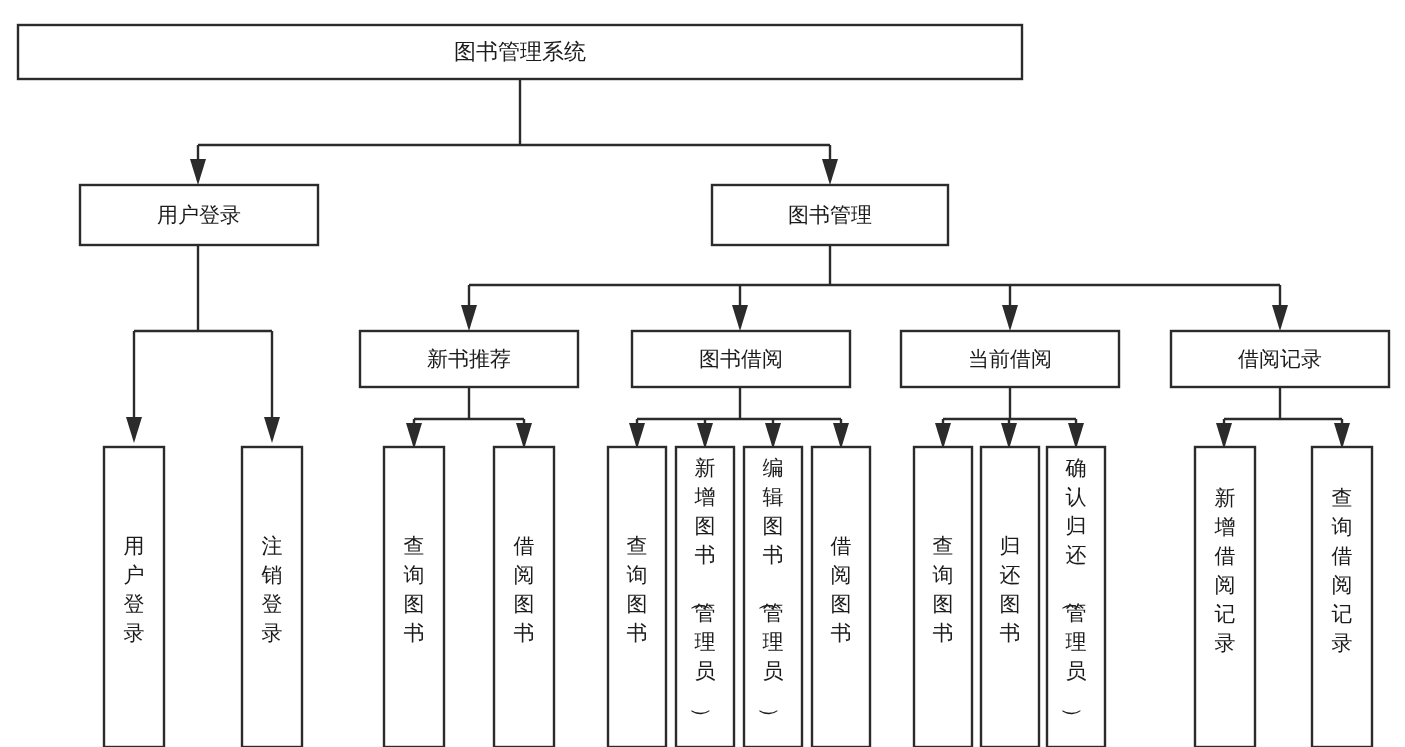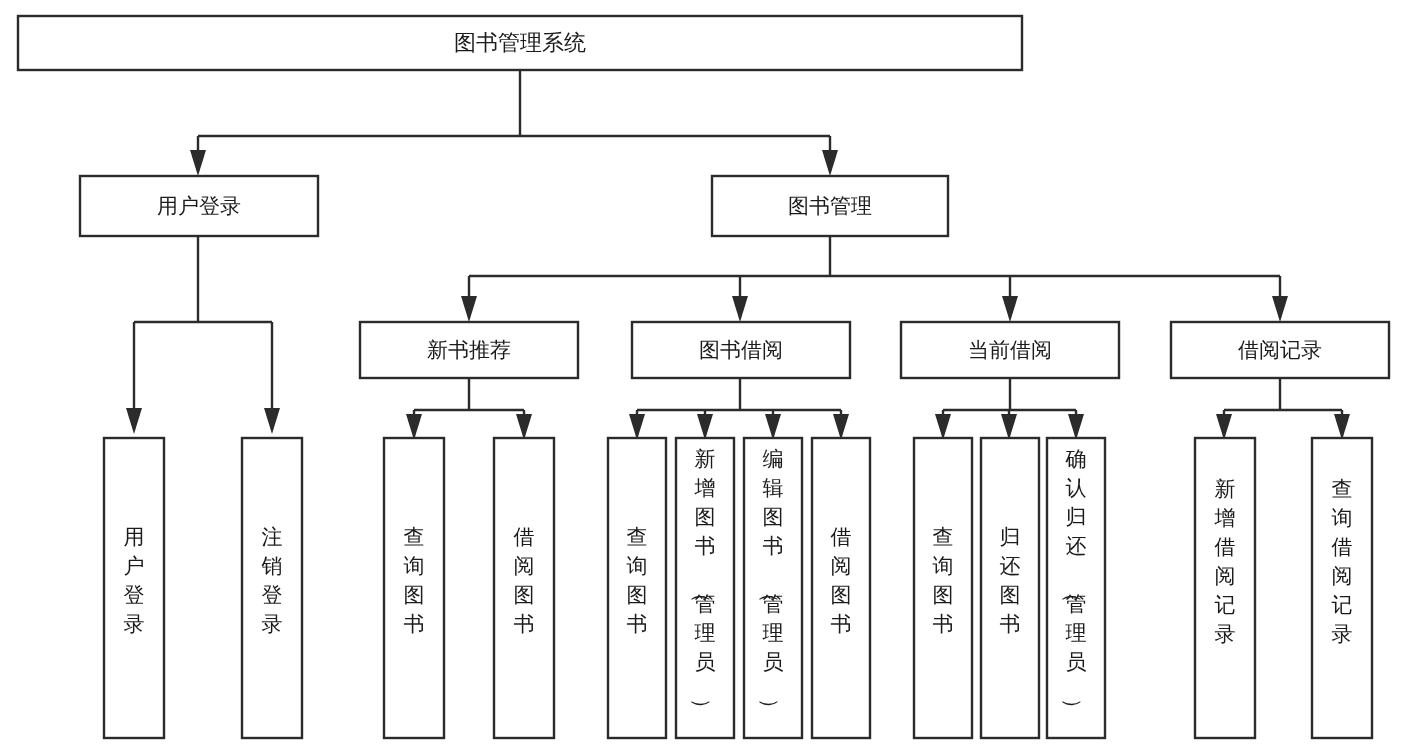--- a/index.html
+++ b/index.html
@@ -10,21 +10,21 @@
   body {
     width: 1405px;
     height: 747px;
     font-family: "Liberation Sans", "DejaVu Sans", sans-serif;
     overflow: hidden;
     position: relative;
   }
   #diagram-root {
     position: absolute;
     left: 0;
-    top: 4px;
+    top: 13px;
     width: 1405px;
     height: 560px;
   }
   svg.flow {
     display: block;
     width: 1405px;
     height: 747px;
   }
   .node-rect {
     fill: #ffffff;

